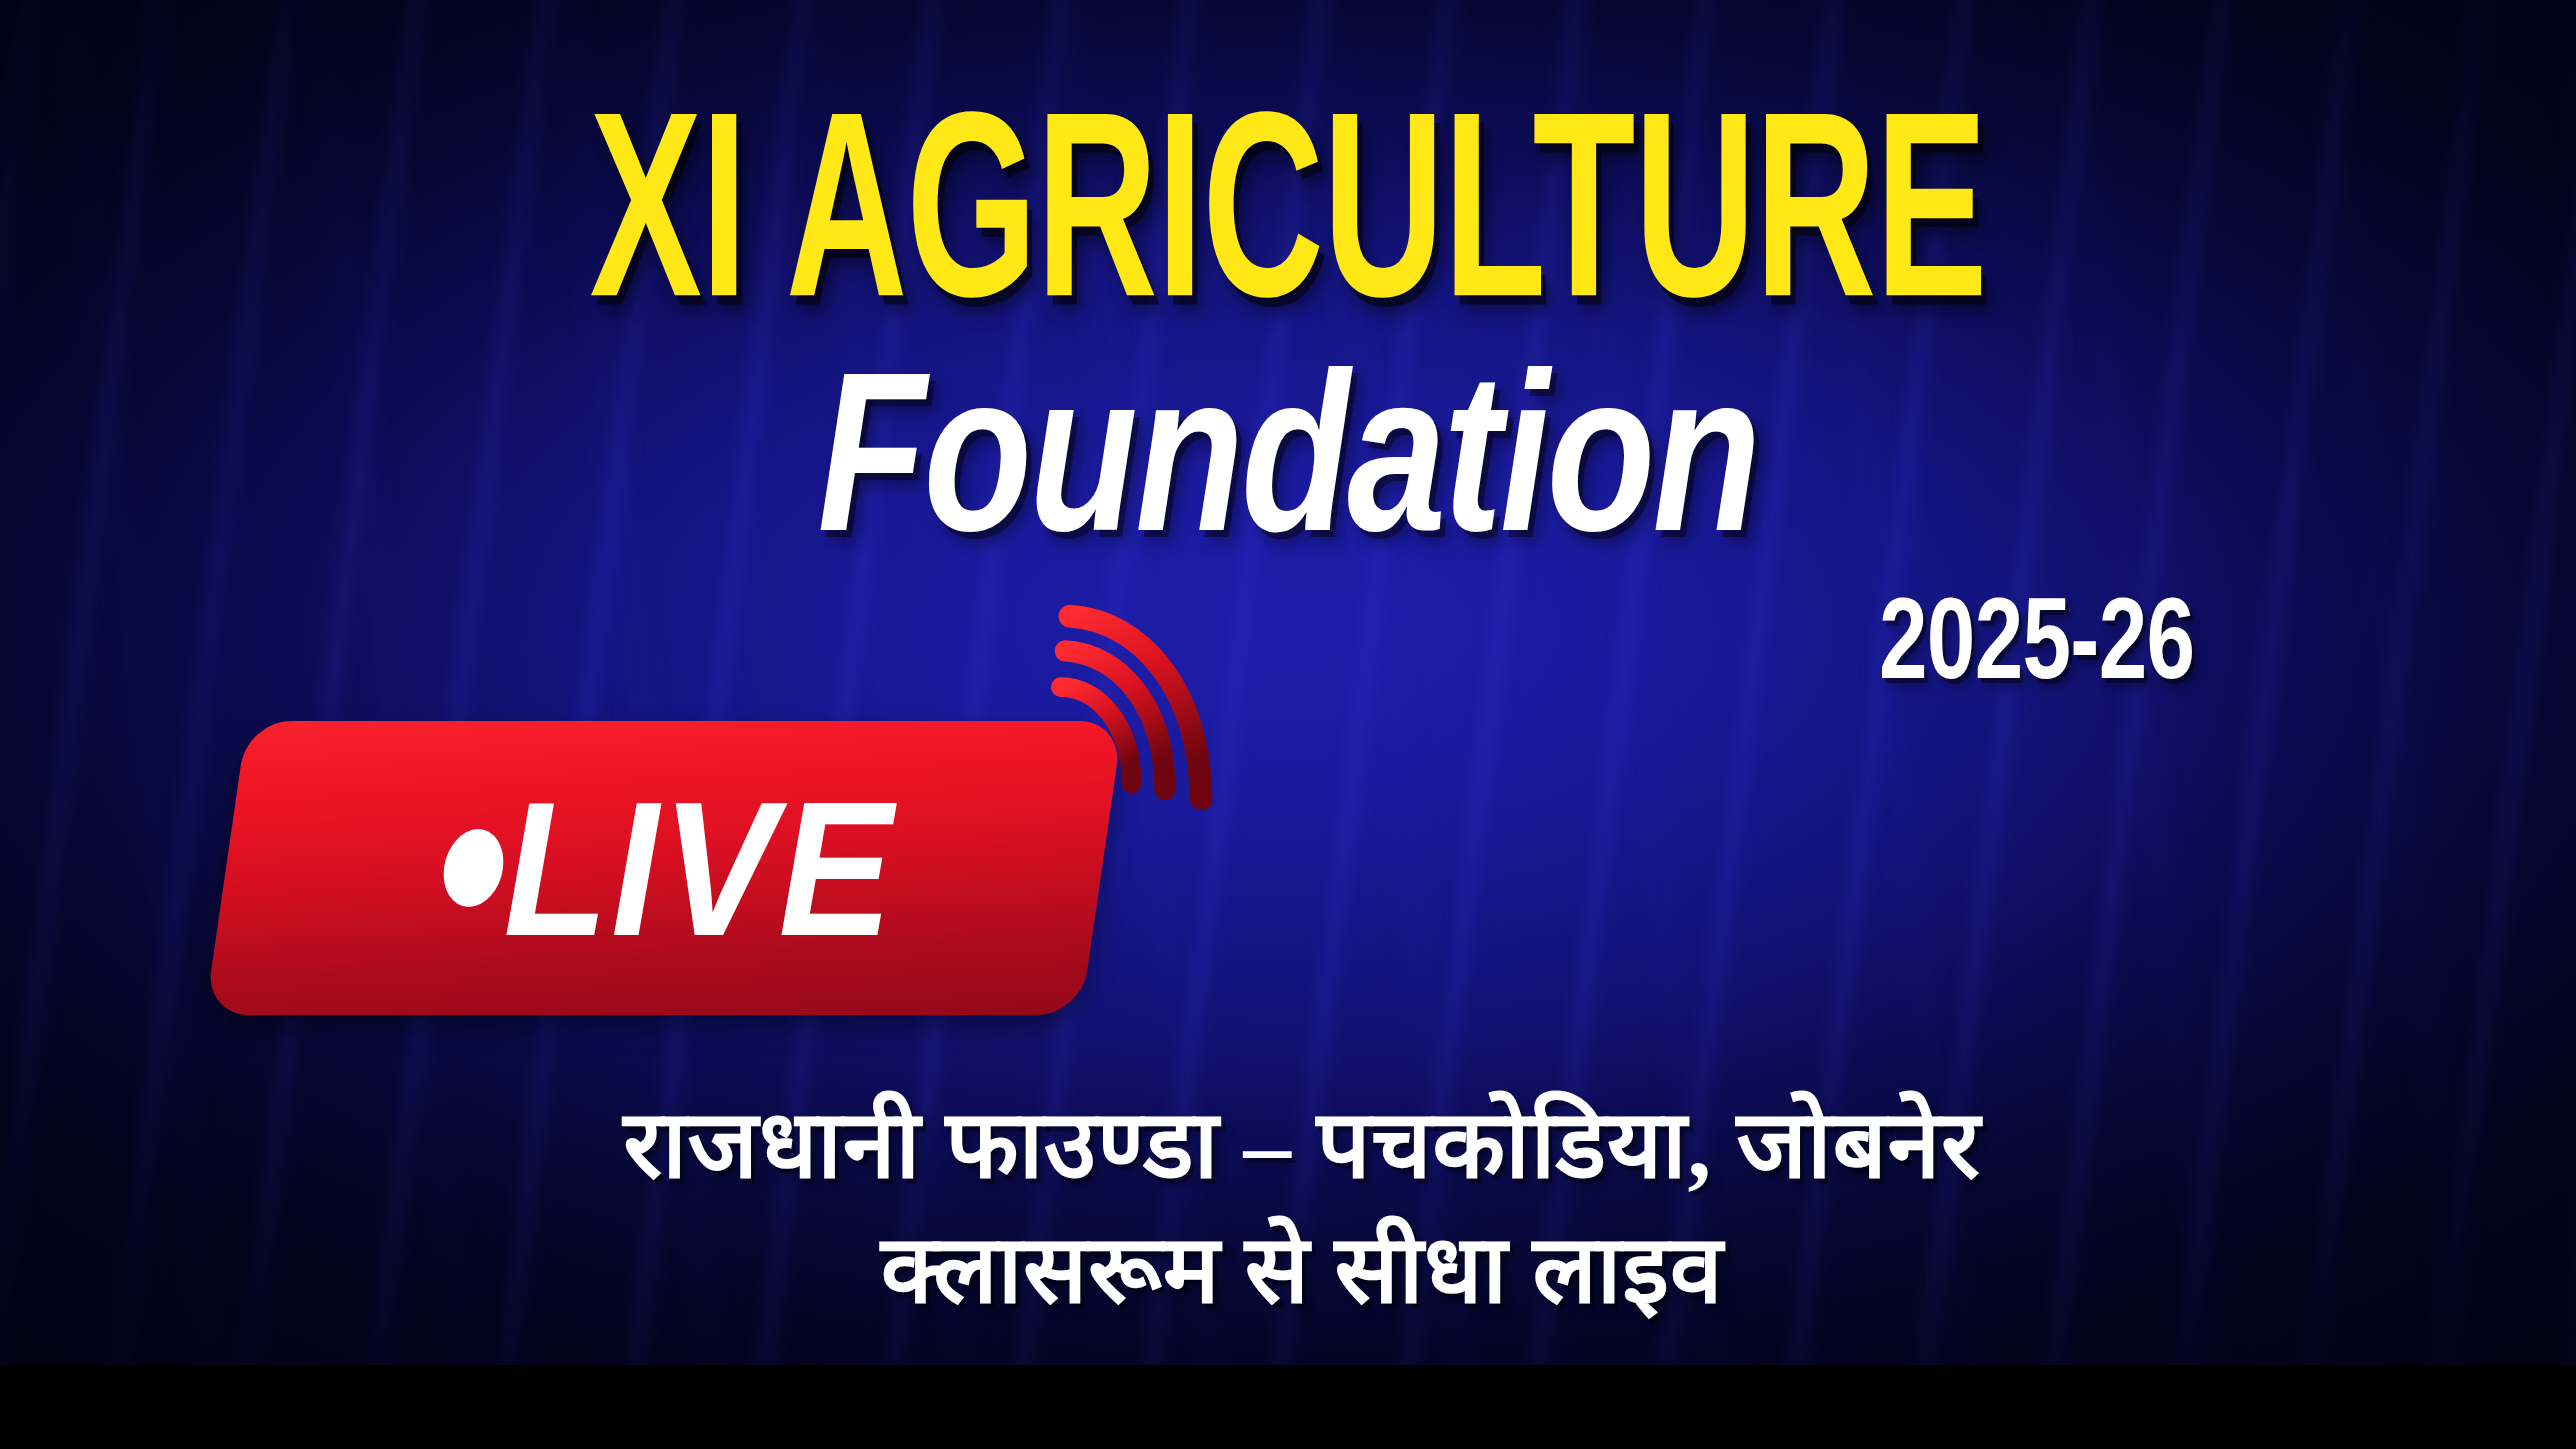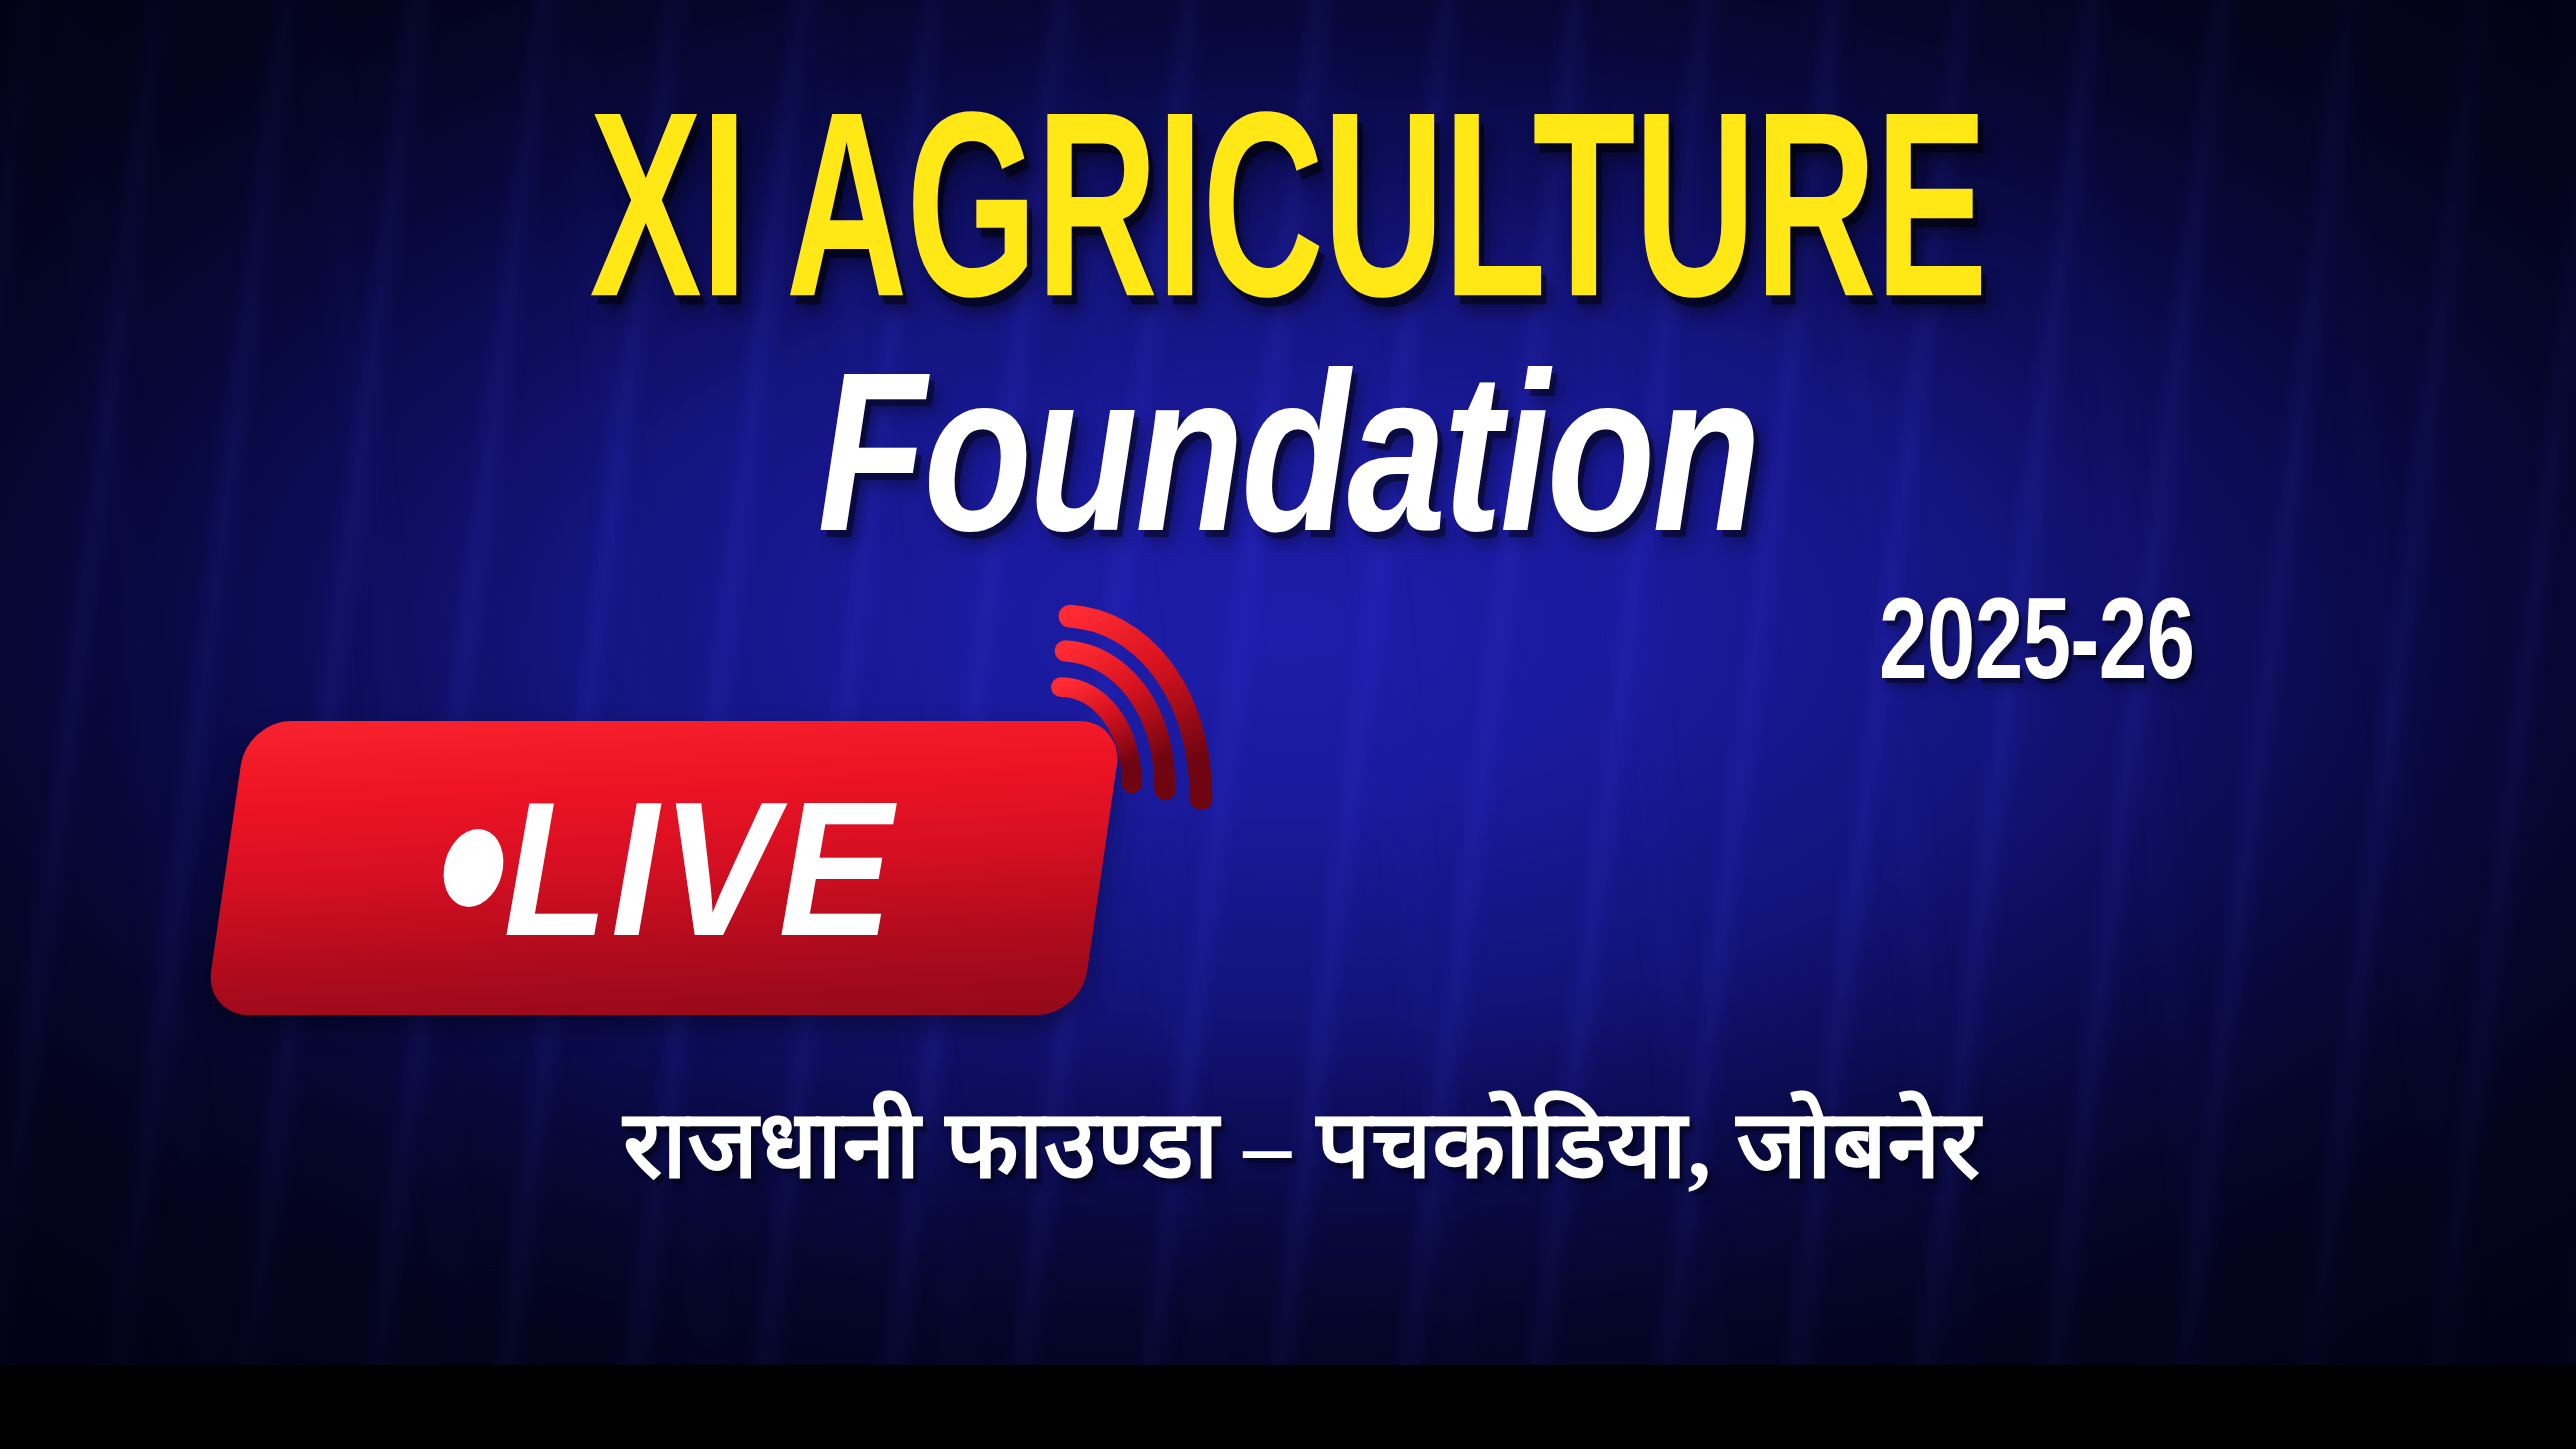--- a/index.html
+++ b/index.html
@@ -259,16 +259,17 @@
       </defs>
       <path d="M58 130 C 108 130 152 182 152 258" stroke="url(#wg)" stroke-width="26" stroke-linecap="round" fill="none"></path>
       <path d="M64 82 C 135 86 196 154 196 266" stroke="url(#wg)" stroke-width="28" stroke-linecap="round" fill="none"></path>
       <path d="M70 36 C 162 42 242 130 244 278" stroke="url(#wg)" stroke-width="30" stroke-linecap="round" fill="none"></path>
     </svg>
   </div>
 
 
   <div class="footer">
     <span class="footer-line">राजधानी फाउण्डा – पचकोडिया, जोबनेर</span>
+    <span class="footer-line">क्लासरूम से सीधा लाइव</span>
   </div>
 
 </div>
 
 
 </body></html>

